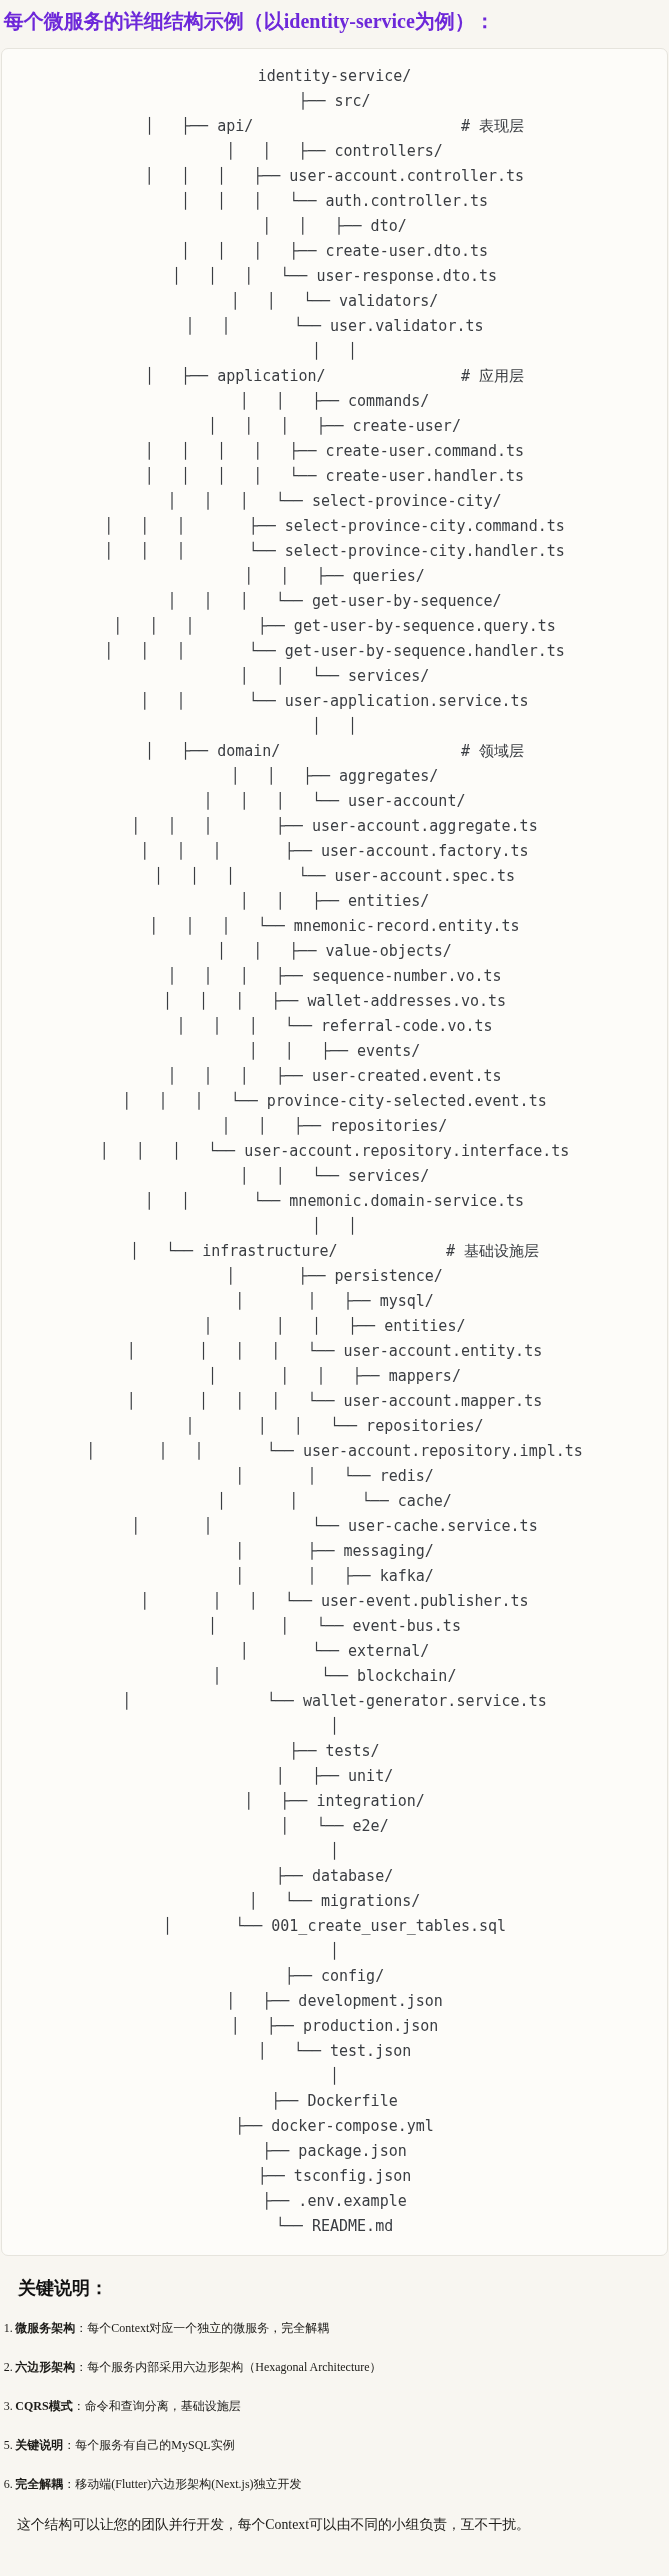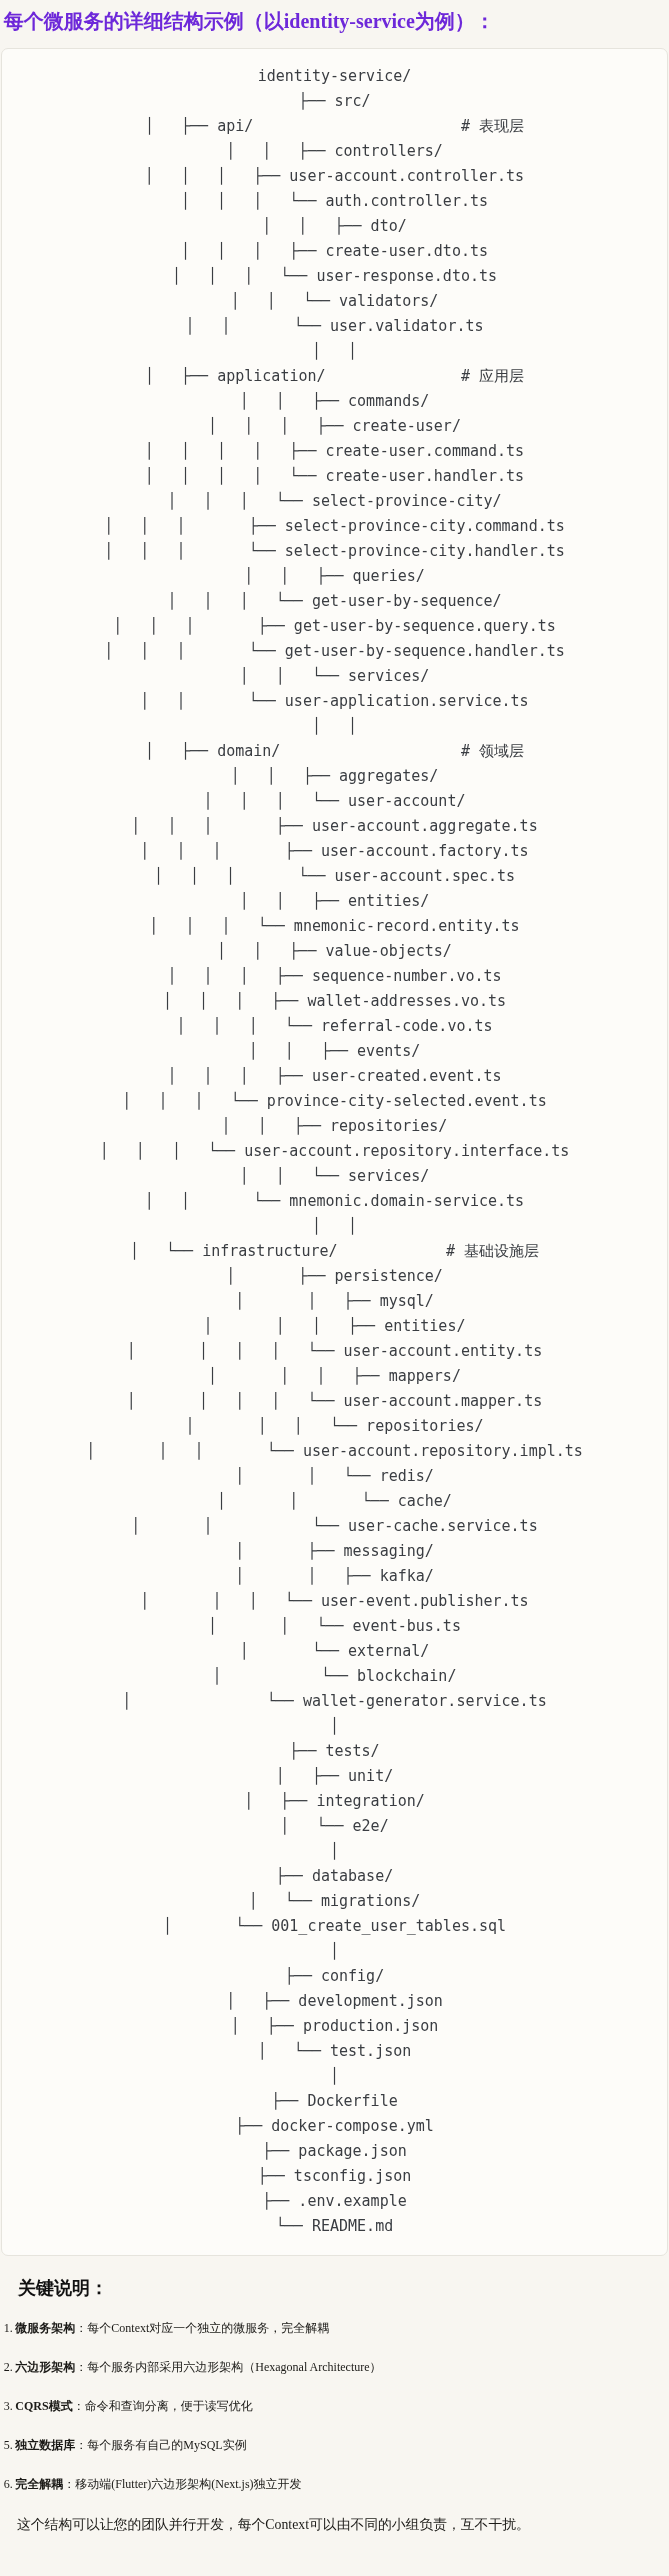--- a/index.html
+++ b/index.html
@@ -166,24 +166,24 @@
 
   <h3 class="notes-heading">关键说明：</h3>
 
   <div class="note-item">
     <span class="num">1.</span><span class="label">微服务架构</span><span>：</span><span>每个Context对应一个独立的微服务，完全解耦</span>
   </div>
   <div class="note-item">
     <span class="num">2.</span><span class="label">六边形架构</span><span>：</span><span>每个服务内部采用六边形架构（Hexagonal Architecture）</span>
   </div>
   <div class="note-item">
-    <span class="num">3.</span><span class="label">CQRS模式</span><span>：</span><span>命令和查询分离，便于读写优化</span>
+    <span class="num">3.</span><span class="label">CQRS模式</span><span>：</span><span>命令和查询分离，基础设施层</span>
   </div>
   <div class="note-item">
-    <span class="num">5.</span><span class="label">独立数据库</span><span>：</span><span>每个服务有自己的MySQL实例</span>
+    <span class="num">5.</span><span class="label">关键说明</span><span>：</span><span>每个服务有自己的MySQL实例</span>
   </div>
   <div class="note-item">
     <span class="num">6.</span><span class="label">完全解耦</span><span>：</span><span>移动端(Flutter)六边形架构(Next.js)独立开发</span>
   </div>
 
   <p class="closing-paragraph">这个结构可以让您的团队并行开发，每个Context可以由不同的小组负责，互不干扰。</p>
 
 </div>
 
 

